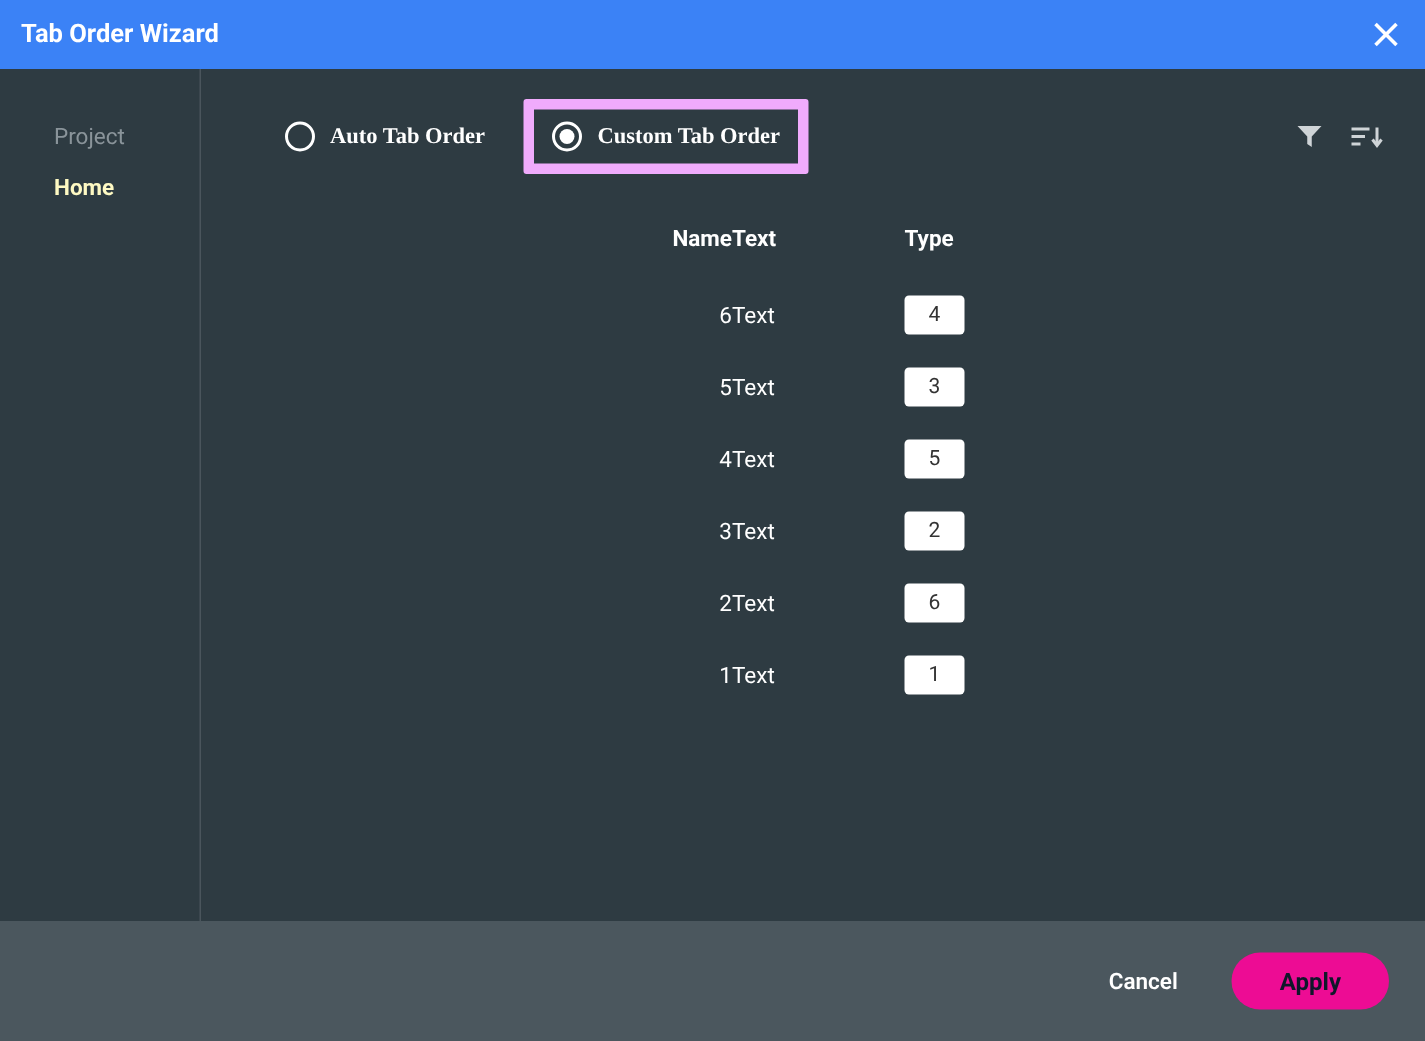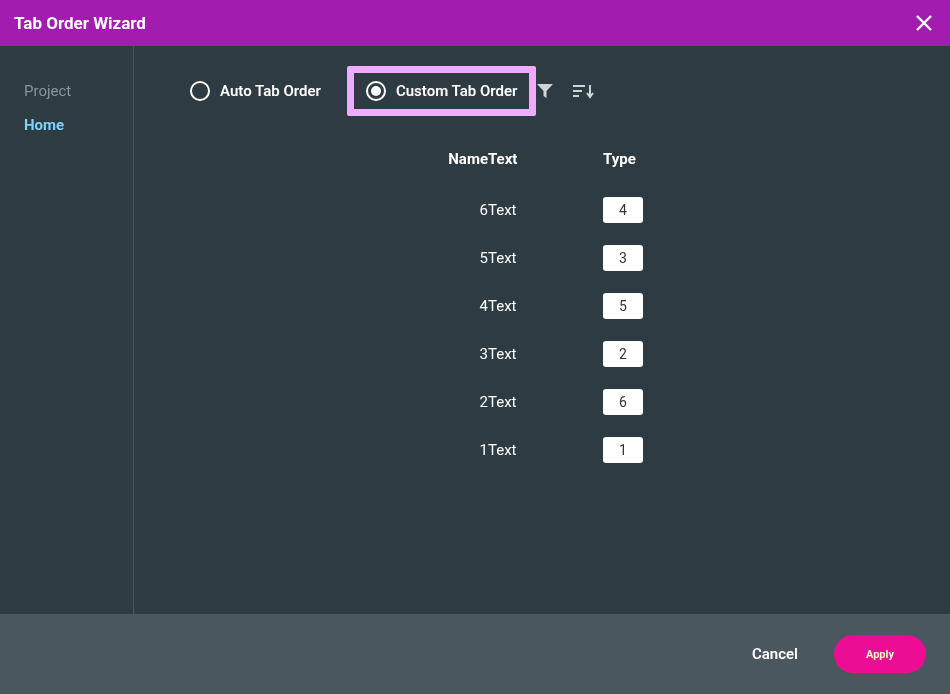--- a/index.html
+++ b/index.html
@@ -8,21 +8,21 @@
       background: #2e3b42;
       color: #fff;
       width: 950px;
       height: 694px;
       overflow: hidden;
       display: flex;
       flex-direction: column;
     }
     .titlebar {
       height: 46px;
-      background: #a21caf;
+      background: #3b82f6;
       display: flex;
       align-items: center;
       justify-content: space-between;
       padding: 0 14px;
     }
     .titlebar-title {
       font-size: 17px;
       font-weight: 700;
       color: #fff;
     }
@@ -39,36 +39,38 @@
       display: flex;
       flex: 1;
       min-height: 0;
     }
     .sidebar {
       width: 134px;
       border-right: 1px solid #4a555c;
       padding-top: 28px;
     }
     .sidebar-item {
-      padding: 8px 24px;
+      padding: 8px 36px;
       font-size: 15px;
       cursor: pointer;
     }
     .sidebar-item.dim { color: #8a949a; font-weight: 400; }
-    .sidebar-item.active { color: #7dd3fc; font-weight: 700; }
+    .sidebar-item.active { color: #fef9c3; font-weight: 700; }
     .main {
       flex: 1;
       display: flex;
       flex-direction: column;
       padding: 20px 28px 0 44px;
     }
     .mode-row {
       display: flex;
       align-items: center;
+      justify-content: space-between;
       margin-bottom: 26px;
+      font-family: Liberation Serif, serif;
     }
     .mode-options {
       display: flex;
       align-items: center;
       gap: 14px;
     }
     .radio-opt {
       display: flex;
       align-items: center;
       gap: 10px;
@@ -150,23 +152,23 @@
       color: #fff;
       border: none;
       font-size: 15px;
       font-weight: 600;
       cursor: pointer;
       padding: 8px 12px;
       font-family: inherit;
     }
     .btn-apply {
       background: #ed0c94;
-      color: #fef9c3;
+      color: #0f172a;
       border: none;
-      font-size: 11px;
+      font-size: 16px;
       font-weight: 700;
       cursor: pointer;
       padding: 0 32px;
       height: 38px;
       border-radius: 19px;
       font-family: inherit;
     }
   </style>
 </head>
 <body>

